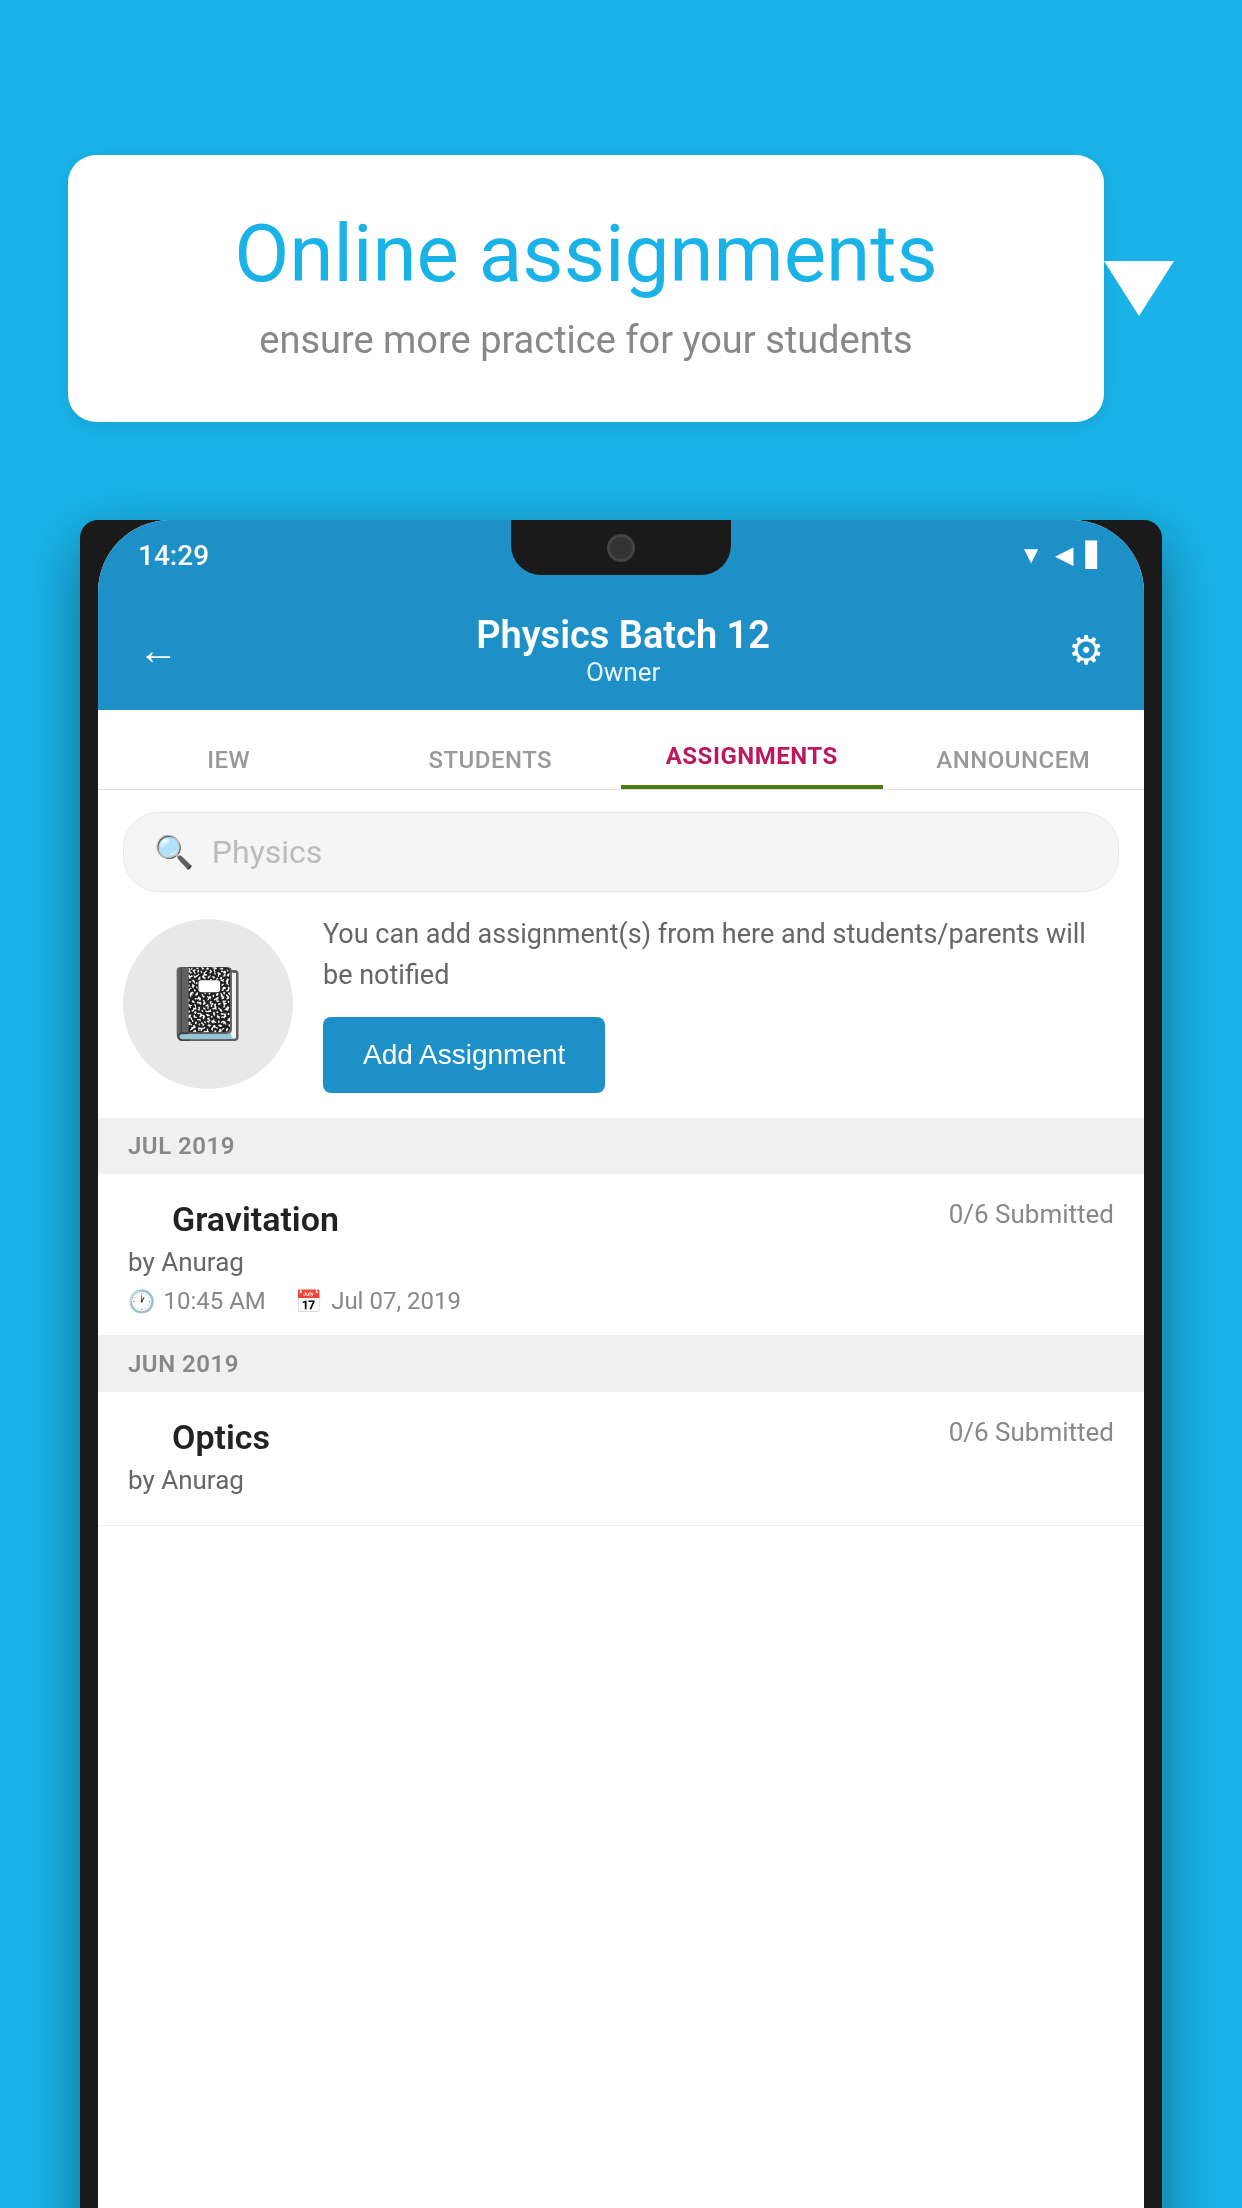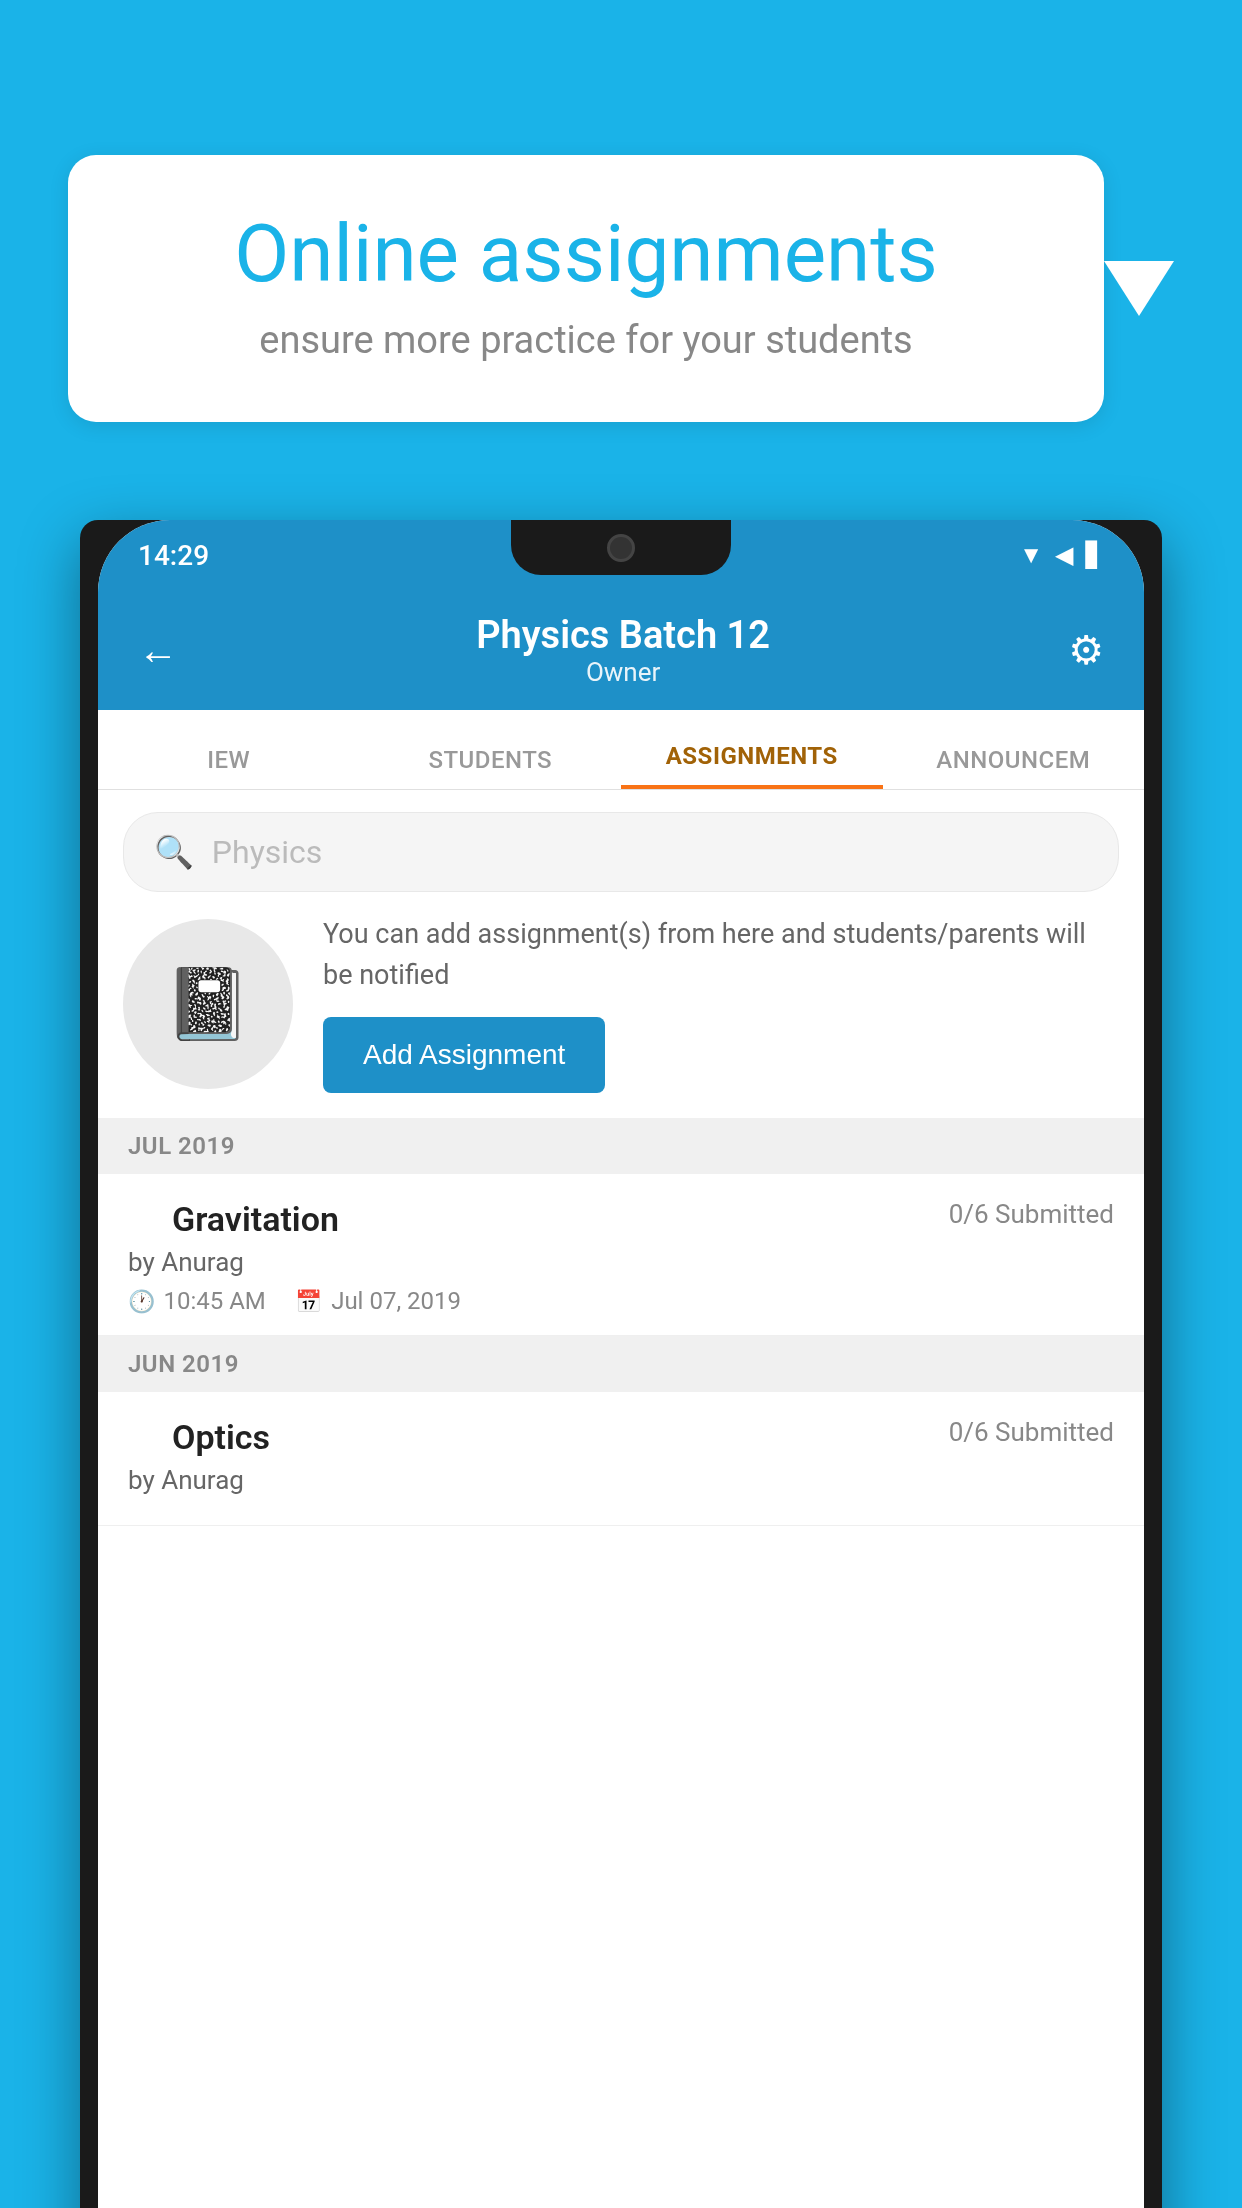--- a/index.html
+++ b/index.html
@@ -191,22 +191,22 @@
       text-align: center;
       padding-bottom: 15px;
       font-size: 24px;
       color: #999;
       font-weight: 500;
       cursor: pointer;
       letter-spacing: 0.5px;
     }
 
     .tab.active {
-      color: #a16207;
-      border-bottom: 4px solid #f97316;
+      color: #be185d;
+      border-bottom: 4px solid #4d7c0f;
       font-weight: 700;
     }
 
     
     .content {
       position: absolute;
       top: 270px;
       left: 0;
       right: 0;
       bottom: 0;

